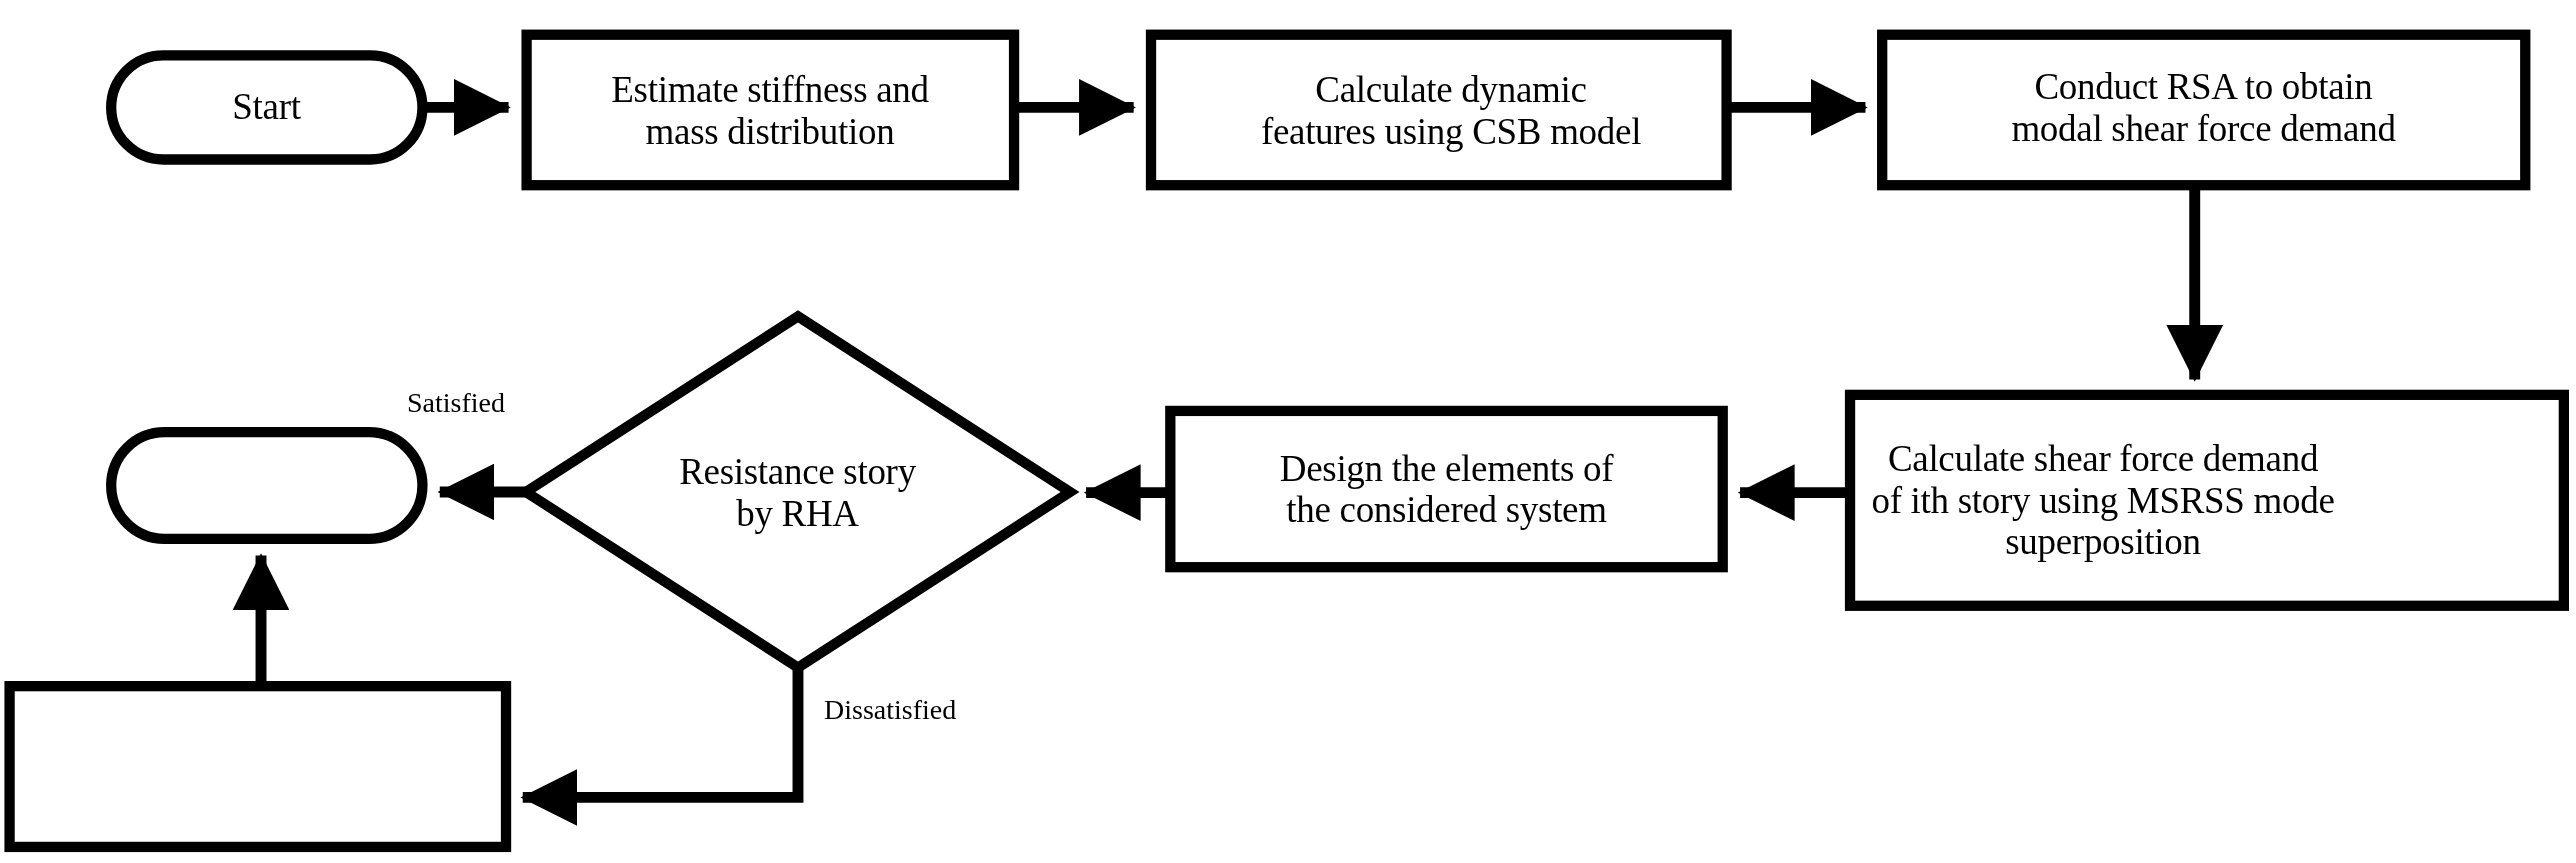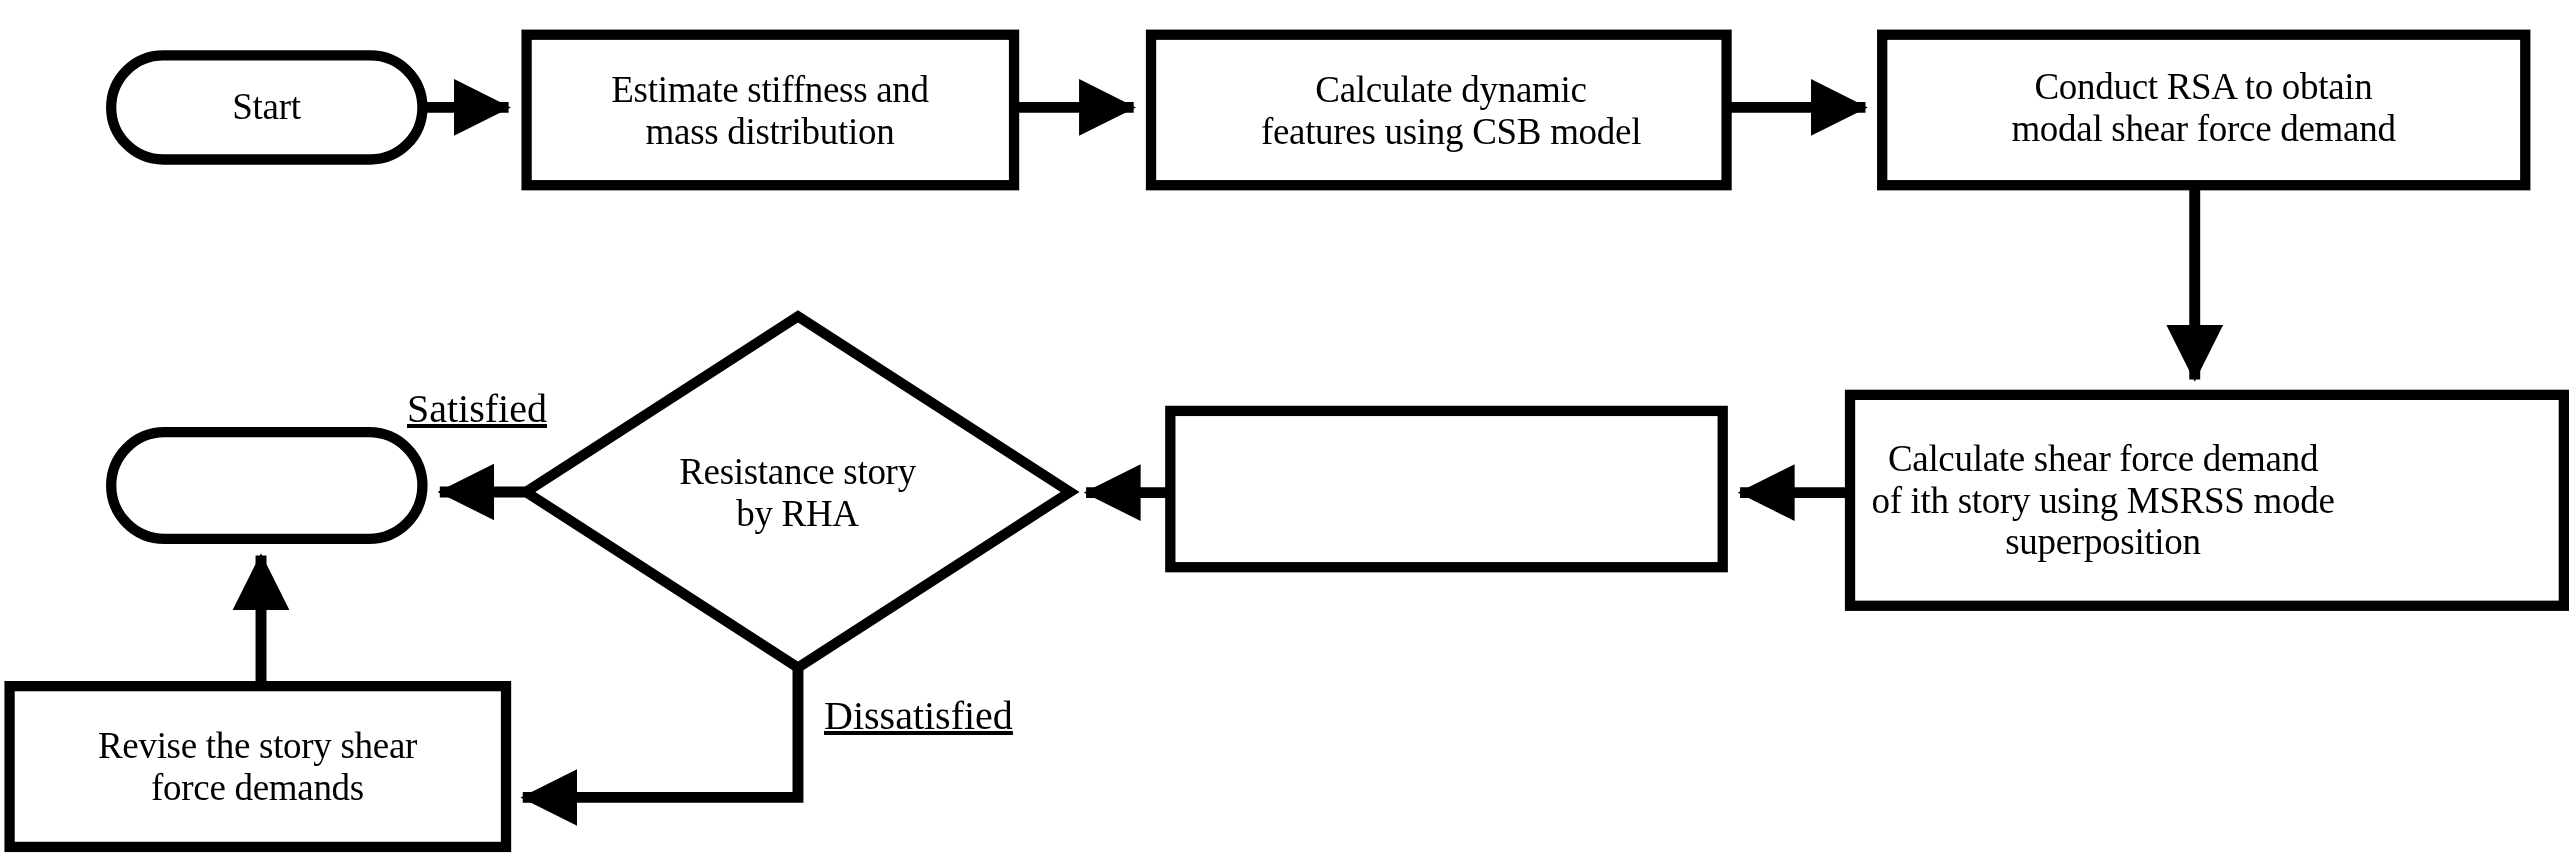--- a/index.html
+++ b/index.html
@@ -33,24 +33,23 @@
     font-size: 37px;
     line-height: 1.12;
     letter-spacing: -0.3px;
     white-space: pre-line;
     pointer-events: none;
   }
   .edge-label {
     position: absolute;
     color: #000000;
     font-family: "Liberation Serif", "DejaVu Serif", serif;
-    font-size: 40px;
+    font-size: 28px;
     line-height: 1;
     white-space: nowrap;
-    text-decoration: underline;
   }
 </style>
 </head>
 <body>
 
 <div id="canvas">
 
   <svg id="flow-svg" viewBox="0 0 4004 1342">
     <defs>
       <marker id="arrow" viewBox="0 0 10 10" refX="9.6" refY="5" markerWidth="5.2" markerHeight="5.2" orient="auto-start-reverse">
@@ -103,26 +102,26 @@
   <div class="node-label" style="left:1163px; top:35px; width:576px; height:151px;">Calculate dynamic
 features using CSB model</div>
 
   <div class="node-label" style="left:1882px; top:32px; width:643px; height:151px;">Conduct RSA to obtain
 modal shear force demand</div>
 
   <div class="node-label" style="left:1746px; top:395px; width:714px; height:211px;">Calculate shear force demand
 of ith story using MSRSS mode
 superposition</div>
 
+  <div class="node-label" style="left:1170px; top:411px; width:553px; height:156px;">Design the elements of
+the considered system</div>
 
   <div class="node-label" style="left:566px; top:417px; width:463px; height:151px;">Resistance story
 by RHA</div>
 
 
-  <div class="node-label" style="left:9px; top:686px; width:497px; height:161px;">Revise the story shear
-force demands</div>
 
   <div class="edge-label" style="left:407px; top:389px;">Satisfied</div>
 
   <div class="edge-label" style="left:824px; top:696px;">Dissatisfied</div>
 
 </div>
 
 
 </body></html>

